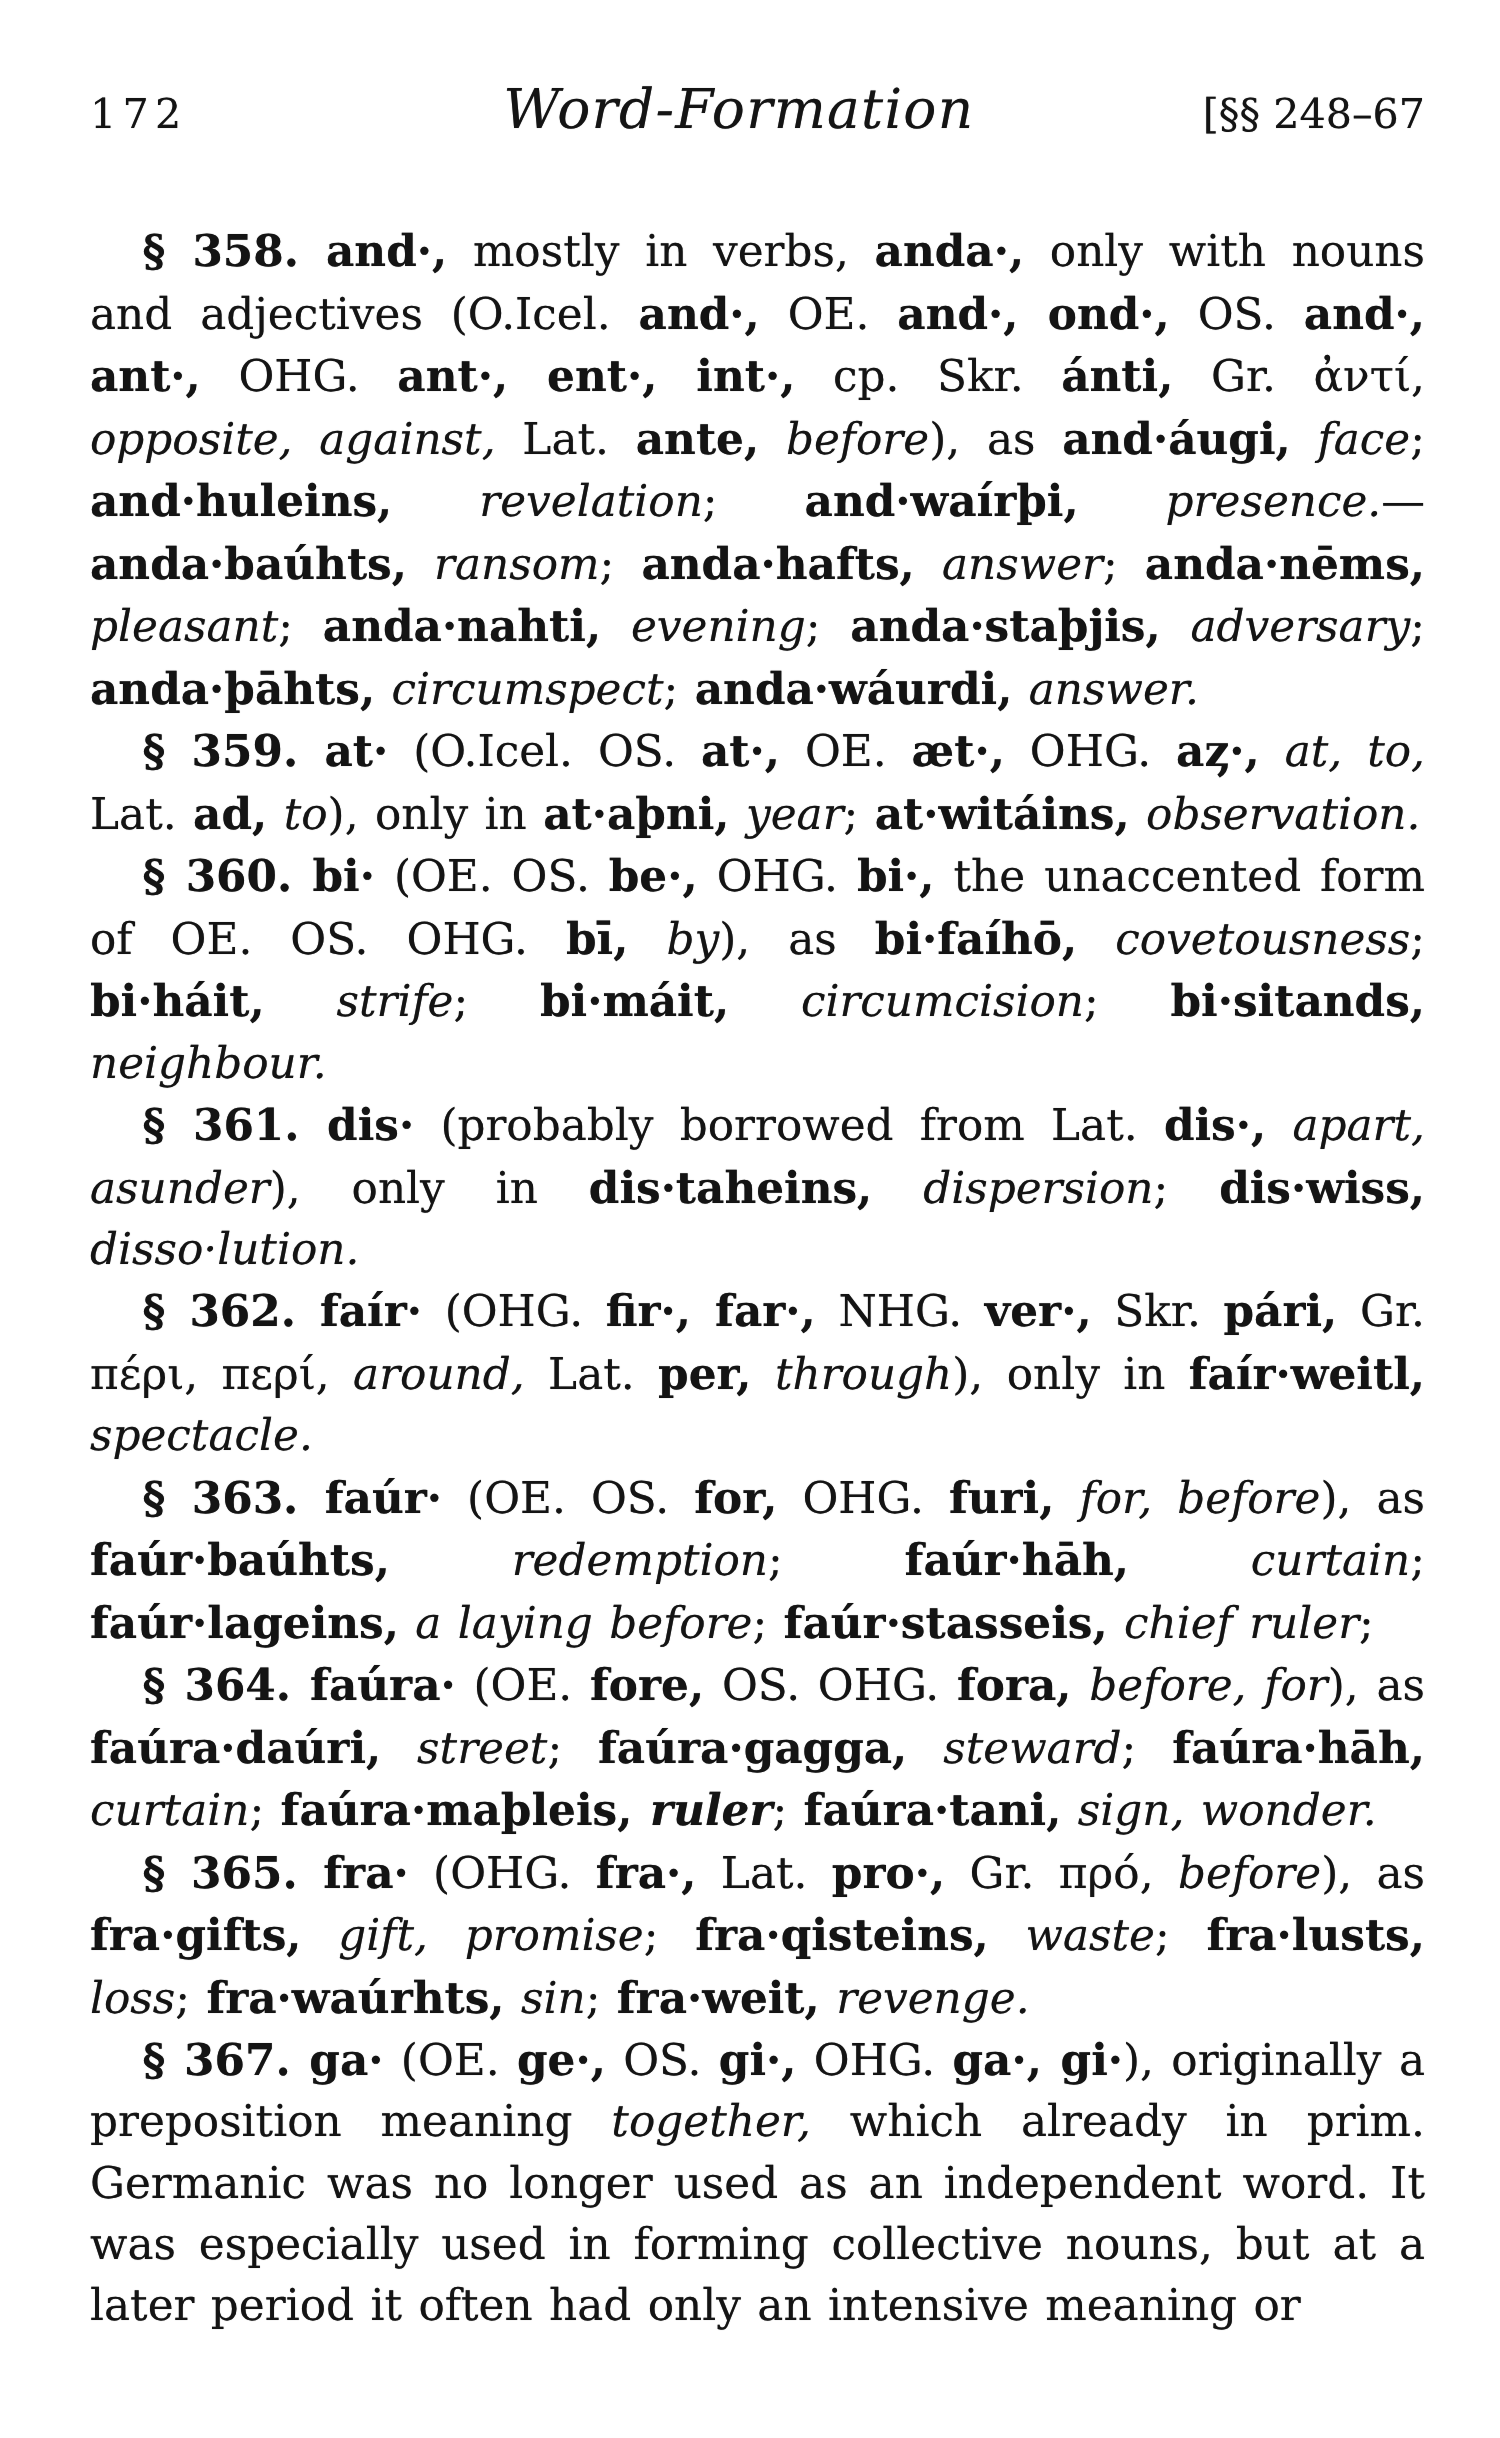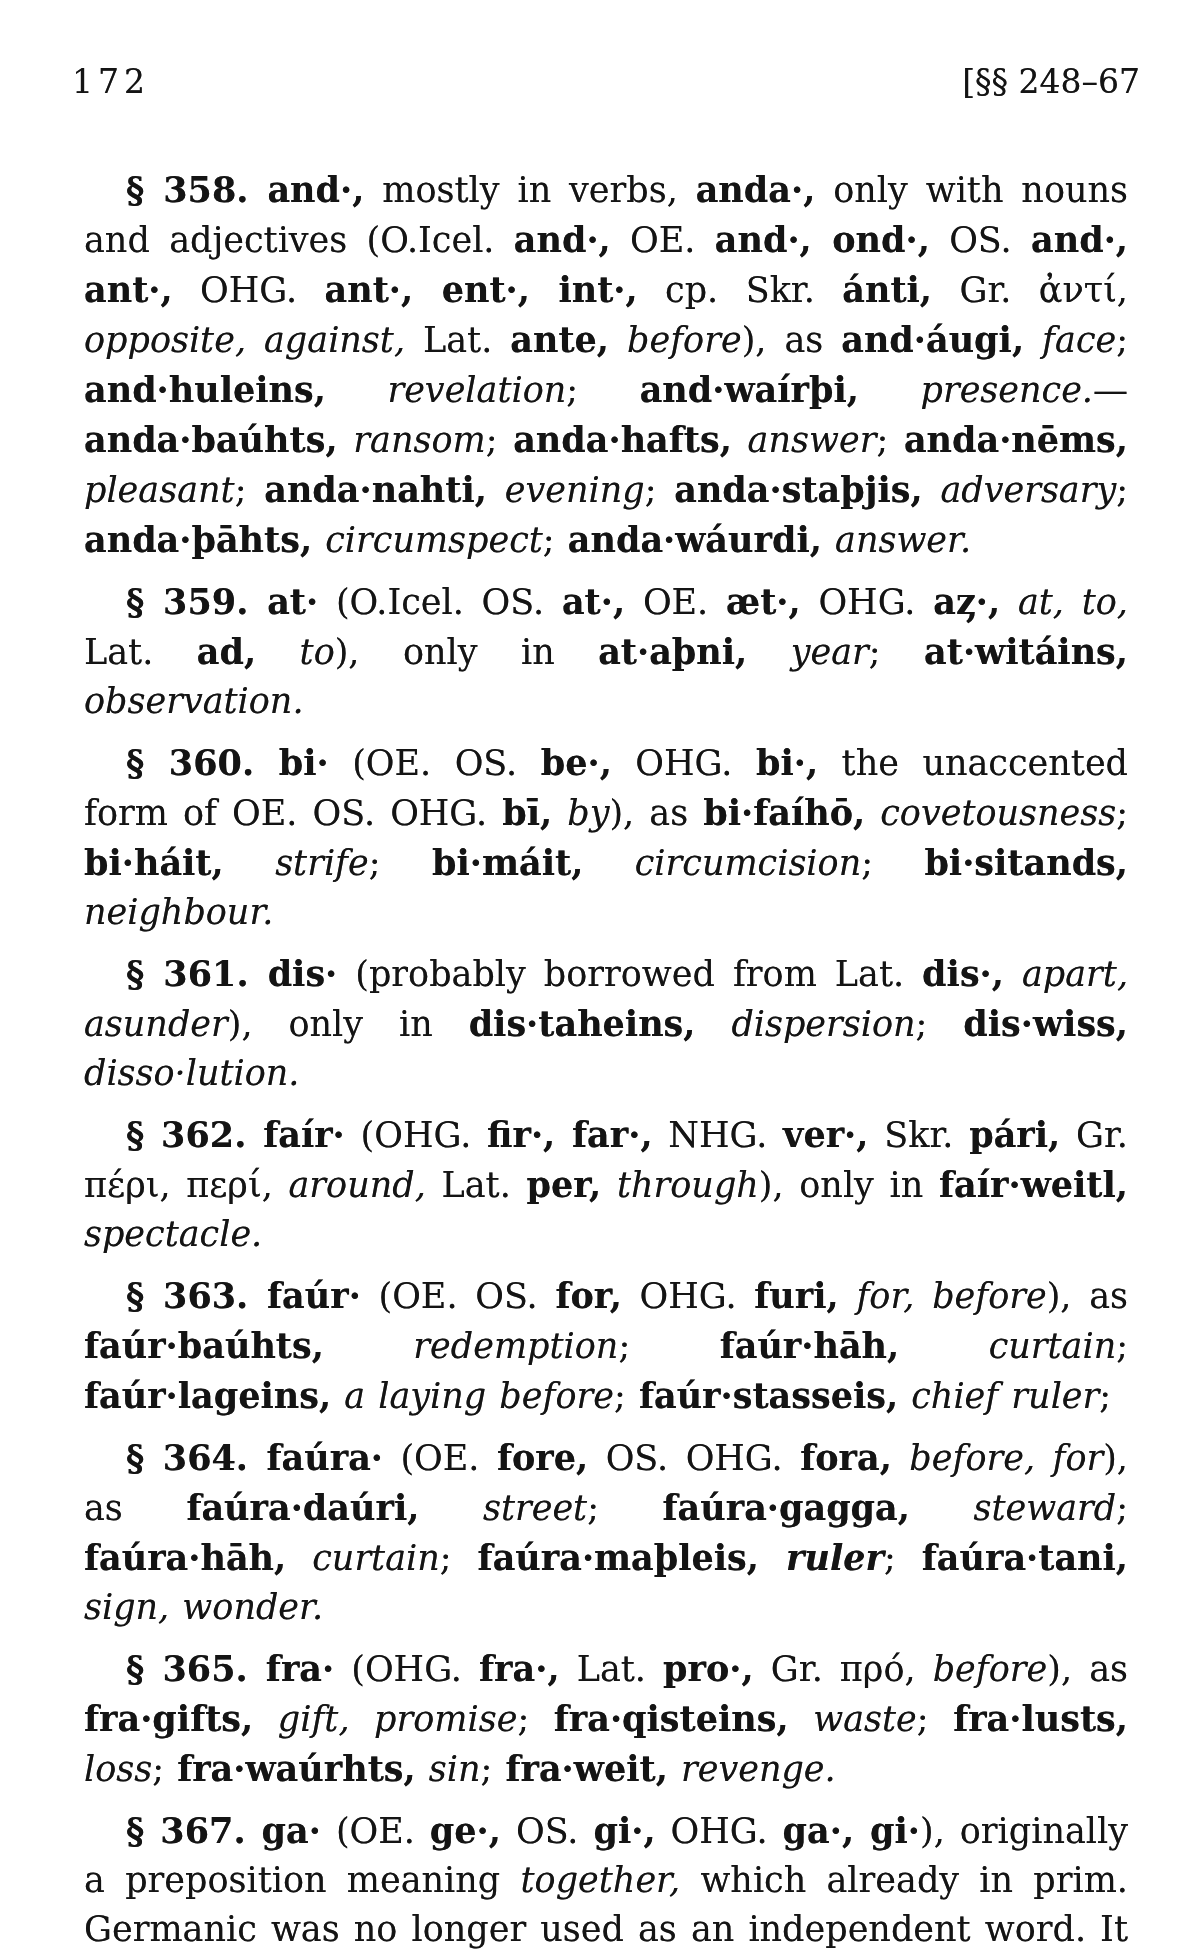--- a/index.html
+++ b/index.html
@@ -19,21 +19,20 @@
     width: 1200px;
     height: 1950px;
     padding: 62px 0 0 72px;
     background: #ffffff;
   }
   .running-head {
     display: flex;
     align-items: baseline;
     width: 1068px;
     text-shadow: 0 0 0.6px rgba(0,0,0,0.6);
-    justify-content: space-between;
   }
   .pagenum {
     width: 200px;
     font-size: 33px;
     letter-spacing: 5px;
   }
   .title {
     flex: 1;
     text-align: center;
     font-style: italic;
@@ -48,34 +47,35 @@
   .body-text {
     width: 1068px;
     margin-top: 64px;
     font-size: 35px;
     line-height: 49px;
     text-align: justify;
     text-shadow: 0 0 0.6px rgba(0,0,0,0.6);
     word-spacing: 2px;
   }
   .para {
-    margin: 12px;
+    margin: 0;
     text-indent: 42px;
   }
   .run-r { font-weight: 400; font-style: normal; }
   .run-b { font-weight: 700; font-style: normal; }
   .run-i { font-style: italic; font-weight: 400; }
   .run-bi { font-weight: 700; font-style: italic; }
 </style>
 </head>
 <body>
 
 <div class="page">
   <header class="running-head">
     <span class="pagenum">172</span>
+    <span class="title">Word-Formation</span>
     <span class="range">[§§ 248–67</span>
   </header>
   <main class="body-text" id="paragraphs">
       <p class="para"><span class="run-b">§ 358. and·,</span><span class="run-r"> mostly in verbs, </span><span class="run-b">anda·,</span><span class="run-r"> only with nouns and adjectives (O.Icel. </span><span class="run-b">and·,</span><span class="run-r"> OE. </span><span class="run-b">and·, ond·,</span><span class="run-r"> OS. </span><span class="run-b">and·, ant·,</span><span class="run-r"> OHG. </span><span class="run-b">ant·, ent·, int·,</span><span class="run-r"> cp. Skr. </span><span class="run-b">ánti,</span><span class="run-r"> Gr. ἀντί, </span><span class="run-i">opposite, against,</span><span class="run-r"> Lat. </span><span class="run-b">ante,</span><span class="run-i"> before</span><span class="run-r">), as </span><span class="run-b">and·áugi,</span><span class="run-i"> face</span><span class="run-r">; </span><span class="run-b">and·huleins,</span><span class="run-i"> revelation</span><span class="run-r">; </span><span class="run-b">and·waírþi,</span><span class="run-i"> presence.</span><span class="run-r">—</span><span class="run-b">anda·baúhts,</span><span class="run-i"> ransom</span><span class="run-r">; </span><span class="run-b">anda·hafts,</span><span class="run-i"> answer</span><span class="run-r">; </span><span class="run-b">anda·nēms,</span><span class="run-i"> pleasant</span><span class="run-r">; </span><span class="run-b">anda·nahti,</span><span class="run-i"> evening</span><span class="run-r">; </span><span class="run-b">anda·staþjis,</span><span class="run-i"> adversary</span><span class="run-r">; </span><span class="run-b">anda·þāhts,</span><span class="run-i"> circumspect</span><span class="run-r">; </span><span class="run-b">anda·wáurdi,</span><span class="run-i"> answer.</span></p>
       <p class="para"><span class="run-b">§ 359. at·</span><span class="run-r"> (O.Icel. OS. </span><span class="run-b">at·,</span><span class="run-r"> OE. </span><span class="run-b">æt·,</span><span class="run-r"> OHG. </span><span class="run-b">aȥ·,</span><span class="run-i"> at, to,</span><span class="run-r"> Lat. </span><span class="run-b">ad,</span><span class="run-i"> to</span><span class="run-r">), only in </span><span class="run-b">at·aþni,</span><span class="run-i"> year</span><span class="run-r">; </span><span class="run-b">at·witáins,</span><span class="run-i"> observation.</span></p>
       <p class="para"><span class="run-b">§ 360. bi·</span><span class="run-r"> (OE. OS. </span><span class="run-b">be·,</span><span class="run-r"> OHG. </span><span class="run-b">bi·,</span><span class="run-r"> the unaccented form of OE. OS. OHG. </span><span class="run-b">bī,</span><span class="run-i"> by</span><span class="run-r">), as </span><span class="run-b">bi·faíhō,</span><span class="run-i"> covetousness</span><span class="run-r">; </span><span class="run-b">bi·háit,</span><span class="run-i"> strife</span><span class="run-r">; </span><span class="run-b">bi·máit,</span><span class="run-i"> circumcision</span><span class="run-r">; </span><span class="run-b">bi·sitands,</span><span class="run-i"> neighbour.</span></p>
       <p class="para"><span class="run-b">§ 361. dis·</span><span class="run-r"> (probably borrowed from Lat. </span><span class="run-b">dis·,</span><span class="run-i"> apart, asunder</span><span class="run-r">), only in </span><span class="run-b">dis·taheins,</span><span class="run-i"> dispersion</span><span class="run-r">; </span><span class="run-b">dis·wiss,</span><span class="run-i"> disso·lution.</span></p>
       <p class="para"><span class="run-b">§ 362. faír·</span><span class="run-r"> (OHG. </span><span class="run-b">fir·, far·,</span><span class="run-r"> NHG. </span><span class="run-b">ver·,</span><span class="run-r"> Skr. </span><span class="run-b">pári,</span><span class="run-r"> Gr. πέρι, περί, </span><span class="run-i">around,</span><span class="run-r"> Lat. </span><span class="run-b">per,</span><span class="run-i"> through</span><span class="run-r">), only in </span><span class="run-b">faír·weitl,</span><span class="run-i"> spectacle.</span></p>
       <p class="para"><span class="run-b">§ 363. faúr·</span><span class="run-r"> (OE. OS. </span><span class="run-b">for,</span><span class="run-r"> OHG. </span><span class="run-b">furi,</span><span class="run-i"> for, before</span><span class="run-r">), as </span><span class="run-b">faúr·baúhts,</span><span class="run-i"> redemption</span><span class="run-r">; </span><span class="run-b">faúr·hāh,</span><span class="run-i"> curtain</span><span class="run-r">; </span><span class="run-b">faúr·lageins,</span><span class="run-i"> a laying before</span><span class="run-r">; </span><span class="run-b">faúr·stasseis,</span><span class="run-i"> chief ruler</span><span class="run-r">;</span></p>
       <p class="para"><span class="run-b">§ 364. faúra·</span><span class="run-r"> (OE. </span><span class="run-b">fore,</span><span class="run-r"> OS. OHG. </span><span class="run-b">fora,</span><span class="run-i"> before, for</span><span class="run-r">), as </span><span class="run-b">faúra·daúri,</span><span class="run-i"> street</span><span class="run-r">; </span><span class="run-b">faúra·gagga,</span><span class="run-i"> steward</span><span class="run-r">; </span><span class="run-b">faúra·hāh,</span><span class="run-i"> curtain</span><span class="run-r">; </span><span class="run-b">faúra·maþleis,</span><span class="run-bi"> ruler</span><span class="run-r">; </span><span class="run-b">faúra·tani,</span><span class="run-i"> sign, wonder.</span></p>

